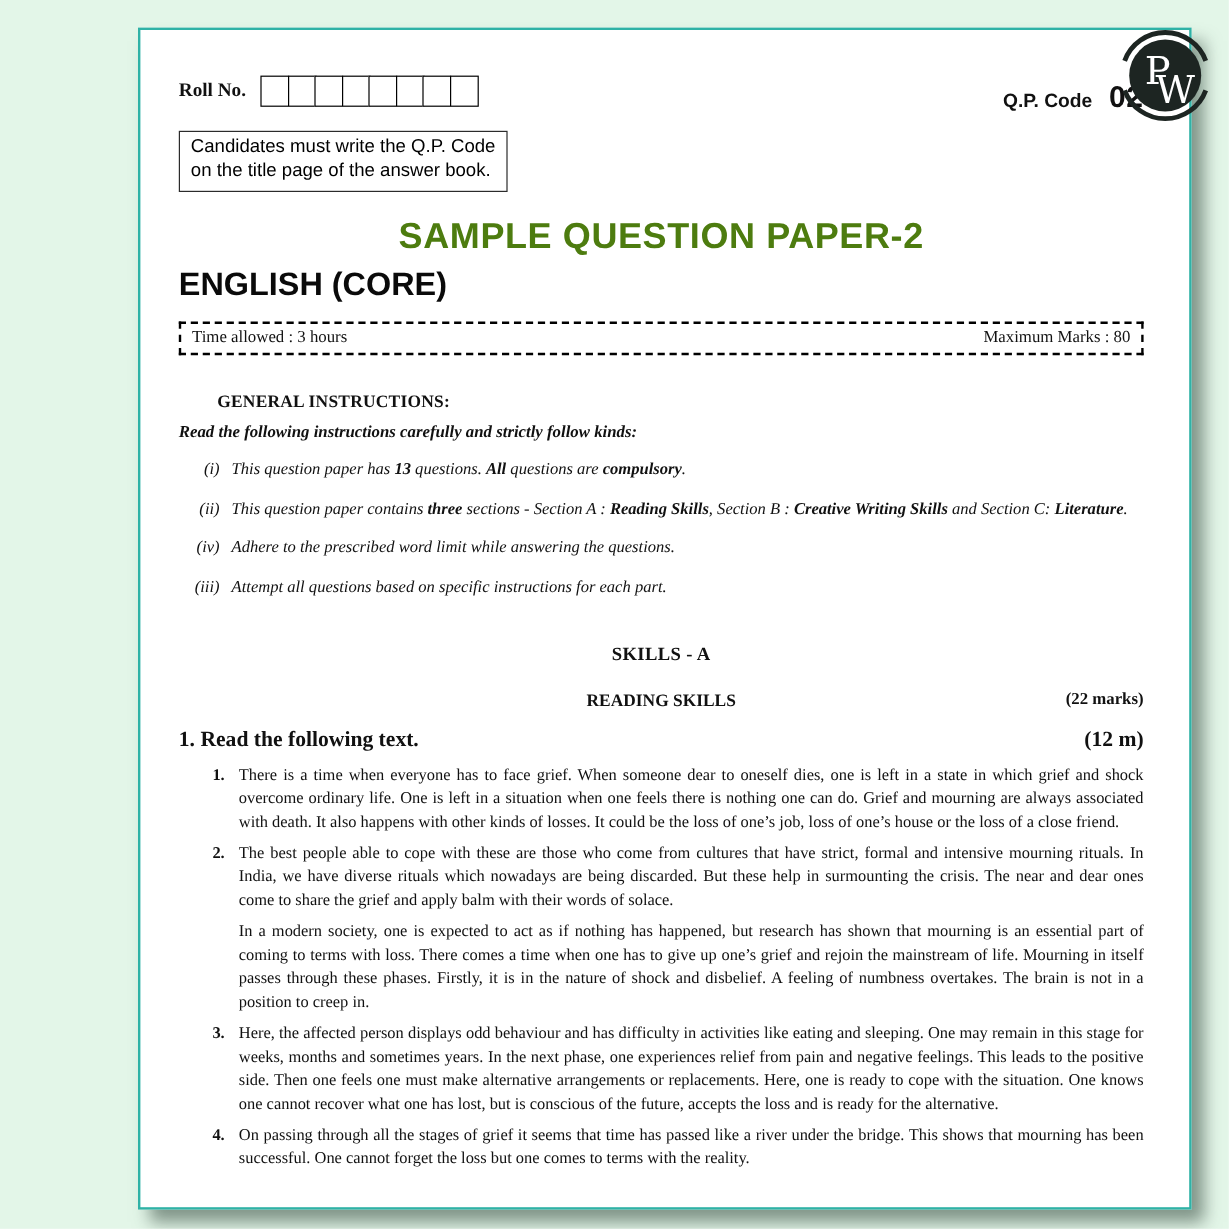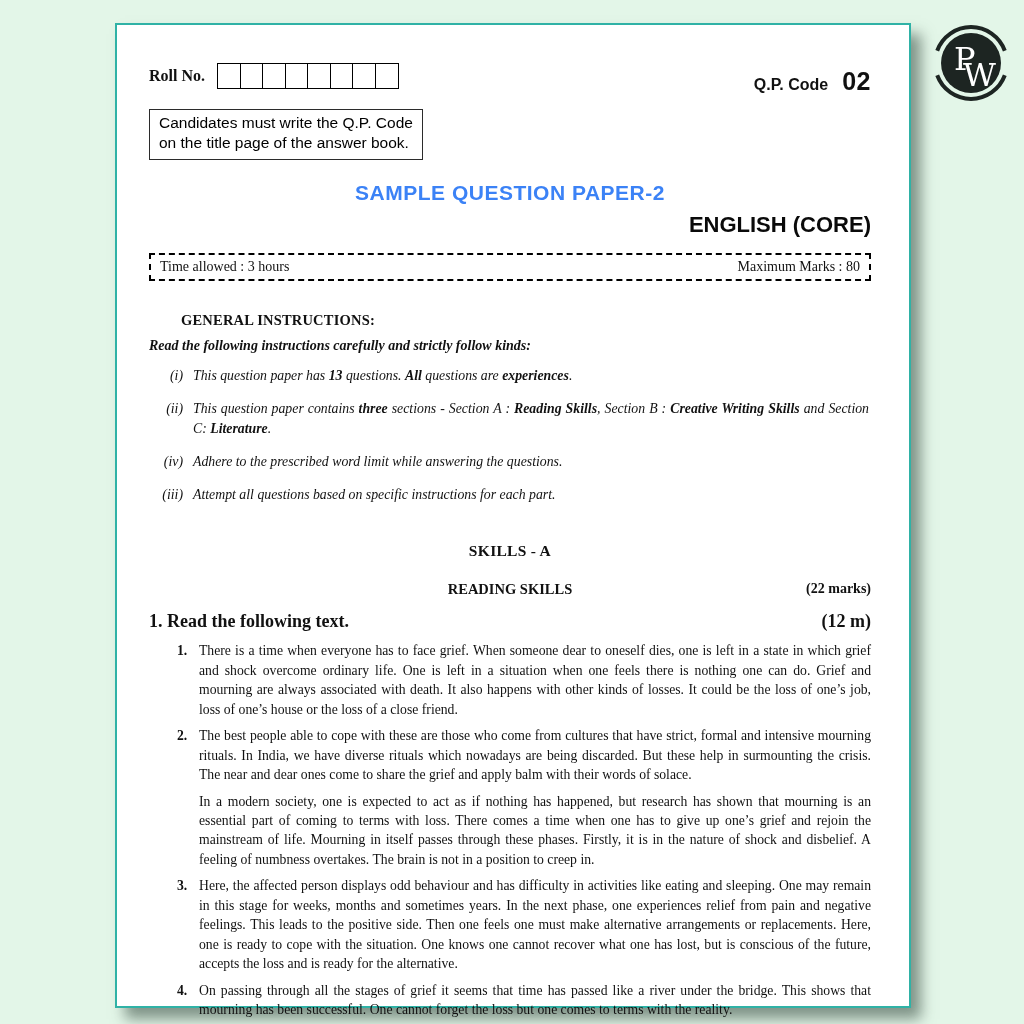--- a/index.html
+++ b/index.html
@@ -6,21 +6,21 @@
   html, body { width: 1024px; height: 1024px; overflow: hidden; }
   body { background: #e3f6e8; font-family: "Liberation Serif", serif; color: #111; }
 
   .canvas { position: relative; width: 1024px; height: 1024px; }
 
   
   .pw-logo { position: absolute; top: 24px; right: 14px; width: 78px; height: 78px; z-index: 5; }
 
   
   .sheet {
-    position: absolute; left: 115px; top: 23px; width: 796px; height: 985px;
+    position: absolute; left: 115px; top: 23px; width: 878px; height: 985px;
     background: #ffffff; border: 2px solid #2fb2a6;
     box-shadow: 10px 11px 13px rgba(68, 88, 78, 0.62);
     padding: 0 38px 0 32px;
   }
 
   
   .top-row { display: flex; justify-content: space-between; align-items: flex-start; margin-top: 38px; }
   .roll-wrap { display: flex; align-items: center; }
   .roll-label { font-weight: bold; font-size: 16px; margin-right: 12px; }
   .roll-boxes { display: flex; }
@@ -33,25 +33,25 @@
   
   .notice-row { display: flex; justify-content: flex-start; margin-top: 13px; }
   .notice {
     border: 1.5px solid #2b2b2b; padding: 3px 9px 5px 9px;
     font-family: "Liberation Sans", sans-serif; font-size: 15.5px; line-height: 1.32; color: #000;
   }
 
   
   .title {
     text-align: center; font-family: "Liberation Sans", sans-serif; font-weight: 800;
-    font-size: 21px; letter-spacing: 0.5px; margin-top: 21px; color: #3b82f6;
+    font-size: 30px; letter-spacing: 0.5px; margin-top: 21px; color: #4d7c0f;
   }
   .subtitle {
-    text-align: right; font-family: "Liberation Sans", sans-serif; font-weight: 800;
-    font-size: 22px; margin-top: 7px; color: #0a0a0a;
+    text-align: left; font-family: "Liberation Sans", sans-serif; font-weight: 800;
+    font-size: 27px; margin-top: 7px; color: #0a0a0a;
   }
 
   
   .timebox {
     margin-top: 15px; border: 2px dashed #000; display: flex;
     justify-content: space-between; padding: 4px 9px; font-size: 14px;
   }
 
   
   .gi-head { margin-top: 31px; font-weight: bold; font-size: 14.5px; letter-spacing: 0.2px; margin-left: 32px; }
@@ -124,21 +124,21 @@
     <div class="timebox">
       <span>Time allowed : 3 hours</span>
       <span>Maximum Marks : 80</span>
     </div>
 
     <div class="gi-head">GENERAL INSTRUCTIONS:</div>
     <div class="gi-sub">Read the following instructions carefully and strictly follow kinds:</div>
     <div id="instr-list">
         <div class="instr-item">
           <span class="instr-num">(i)</span>
-          <span class="instr-text">This question paper has <b>13</b> questions. <b>All</b> questions are <b>experiences</b>.</span>
+          <span class="instr-text">This question paper has <b>13</b> questions. <b>All</b> questions are <b>compulsory</b>.</span>
         </div>
         <div class="instr-item">
           <span class="instr-num">(ii)</span>
           <span class="instr-text">This question paper contains <b>three</b> sections - Section A : <b>Reading Skills</b>, Section B : <b>Creative Writing Skills</b> and Section C: <b>Literature</b>.</span>
         </div>
         <div class="instr-item">
           <span class="instr-num">(iv)</span>
           <span class="instr-text">Adhere to the prescribed word limit while answering the questions.</span>
         </div>
         <div class="instr-item">

